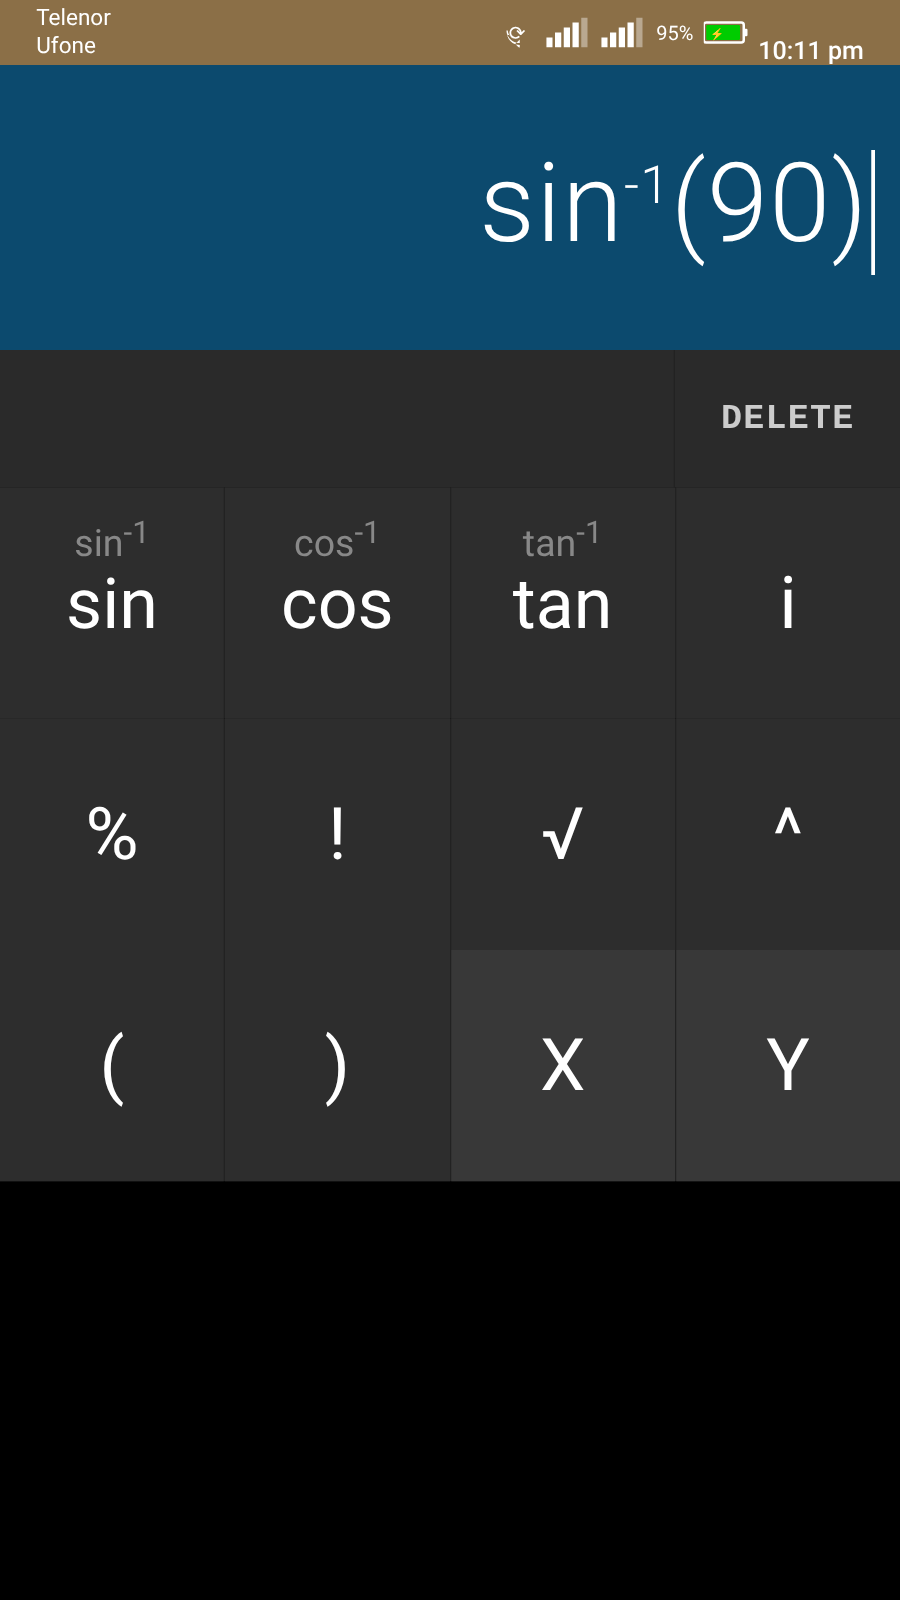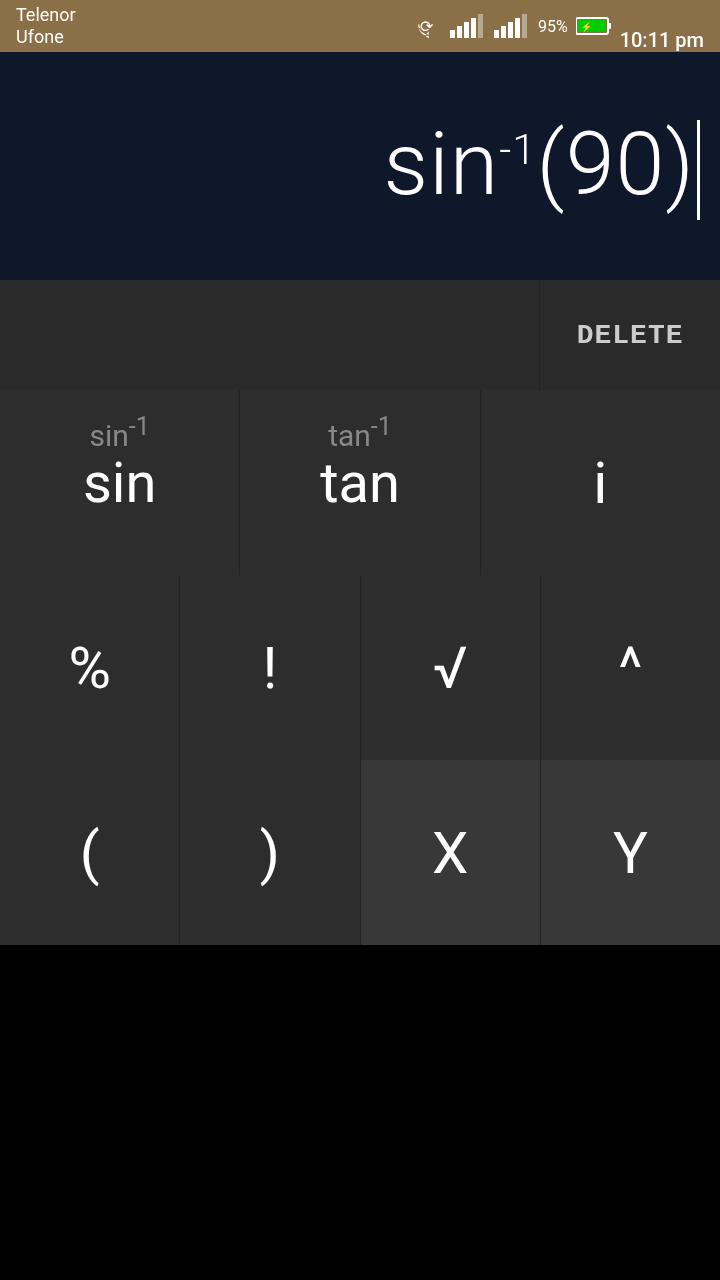--- a/index.html
+++ b/index.html
@@ -14,21 +14,21 @@
     }
 
     
     #status-bar {
       width: 720px;
       height: 52px;
       background: #8B6F47;
       display: flex;
       align-items: center;
       justify-content: space-between;
-      padding: 0 16px;
+      padding: 0 29px;
       position: relative;
     }
 
     .status-left {
       display: flex;
       flex-direction: column;
       justify-content: center;
     }
 
     .carrier-name {
@@ -52,21 +52,21 @@
       font-size: 20px;
       color: #fff;
       font-weight: 500;
       margin-top: 28px;
     }
 
     
     #display-area {
       width: 720px;
       height: 228px;
-      background: #0f172a;
+      background: #0c4a6e;
       display: flex;
       align-items: center;
       justify-content: flex-end;
       padding: 0 20px 0 20px;
       position: relative;
     }
 
     #expression {
       font-size: 88px;
       color: #fff;
@@ -232,20 +232,24 @@
       <span>DELETE</span>
     </div>
   </div>
 
   <div class="btn-row">
     <div class="calc-btn trig-btn">
       <span class="sub-label">sin<sup>-1</sup></span>
       <span class="main-label">sin</span>
     </div>
     <div class="calc-btn trig-btn">
+      <span class="sub-label">cos<sup>-1</sup></span>
+      <span class="main-label">cos</span>
+    </div>
+    <div class="calc-btn trig-btn">
       <span class="sub-label">tan<sup>-1</sup></span>
       <span class="main-label">tan</span>
     </div>
     <div class="calc-btn">
       <span class="main-label">i</span>
     </div>
   </div>
 
 
   <div class="btn-row">

